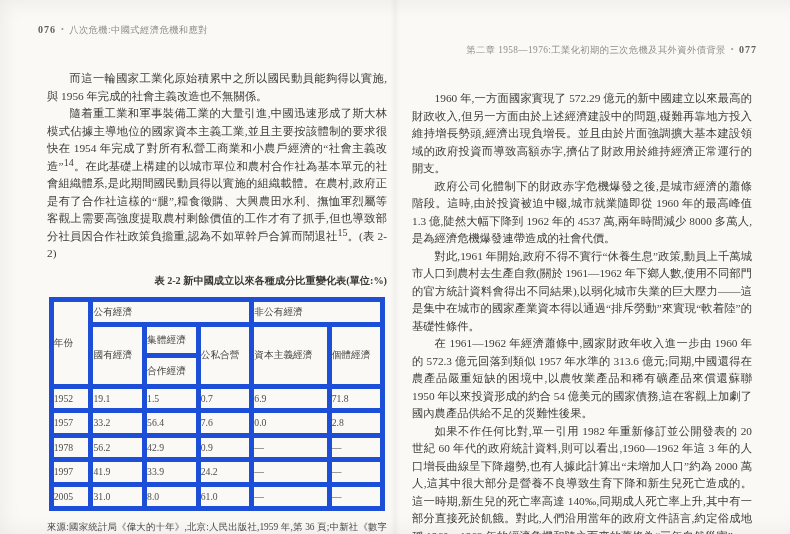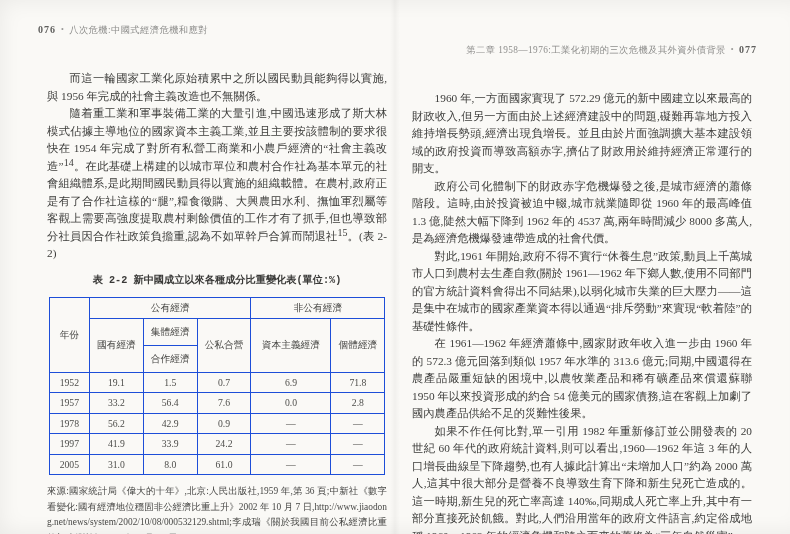--- a/index.html
+++ b/index.html
@@ -40,31 +40,31 @@
     text-align:justify;
     text-justify:inter-ideograph;
   }
   .left .body-text{left:47px;}
   .right .body-text{left:17px;}
   .body-text p{margin:0;text-indent:2em;}
   sup.fn{font-size:10px;line-height:0;vertical-align:4px;color:#3c3c3a;}
 
   .tbl-caption{
     margin:9px 0 8px 0;
-    text-align:center;font-weight:bold;
-    font-size:10.2px;color:#3a3a38;text-indent:0;font-family:Liberation Mono, monospace;
+    text-align:right;font-weight:bold;
+    font-size:10.2px;color:#3a3a38;text-indent:0;
   }
   table.data{
     border-collapse:collapse;width:99%;margin:0 auto;
     border:1.4px solid #82827e;
   }
   table.data th,table.data td{
-    border:1px solid #1d4ed8;
+    border:5px solid #1d4ed8;
     font-weight:normal;
-    text-align:center;vertical-align:middle;
+    text-align:left;vertical-align:middle;
     font-size:9.7px;color:#4c4c49;
     padding:1px 0;
   }
   table.data th{color:#454542;}
   tr.h1 th{height:17px;}
   tr.h2 th{height:24px;margin-top:31px;}
   tr.h3 th{height:24px;}
   tr.d td{height:13px;}
   .col-year{width:12%;}
 

